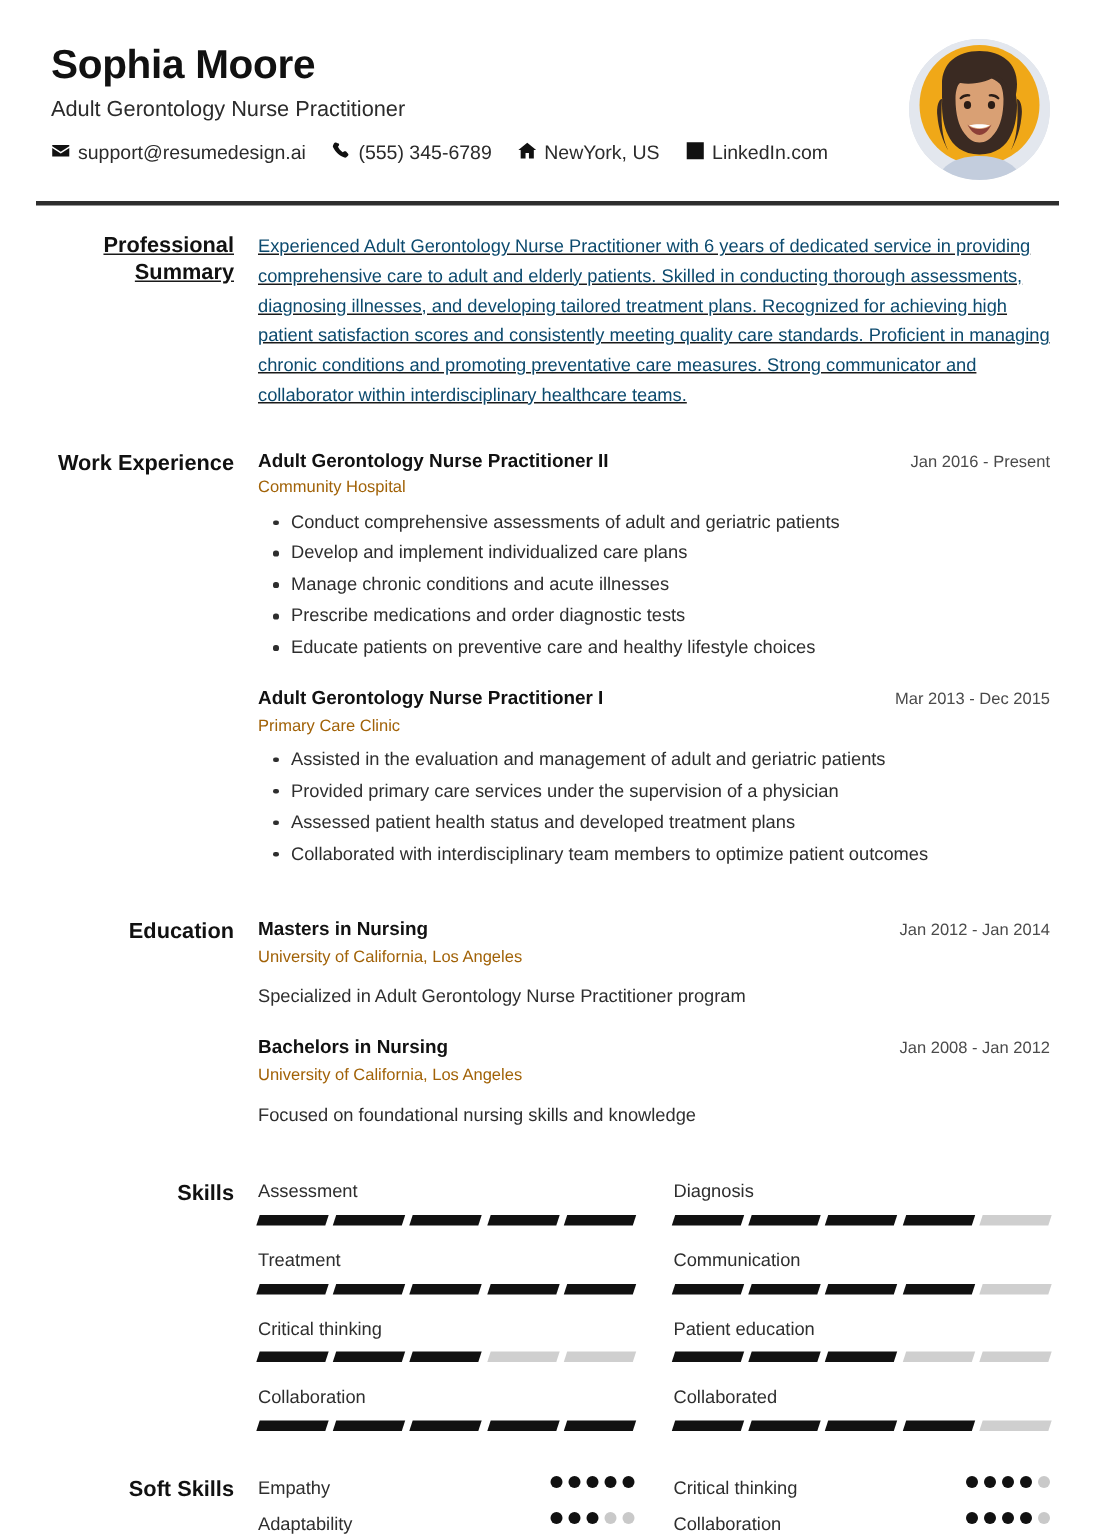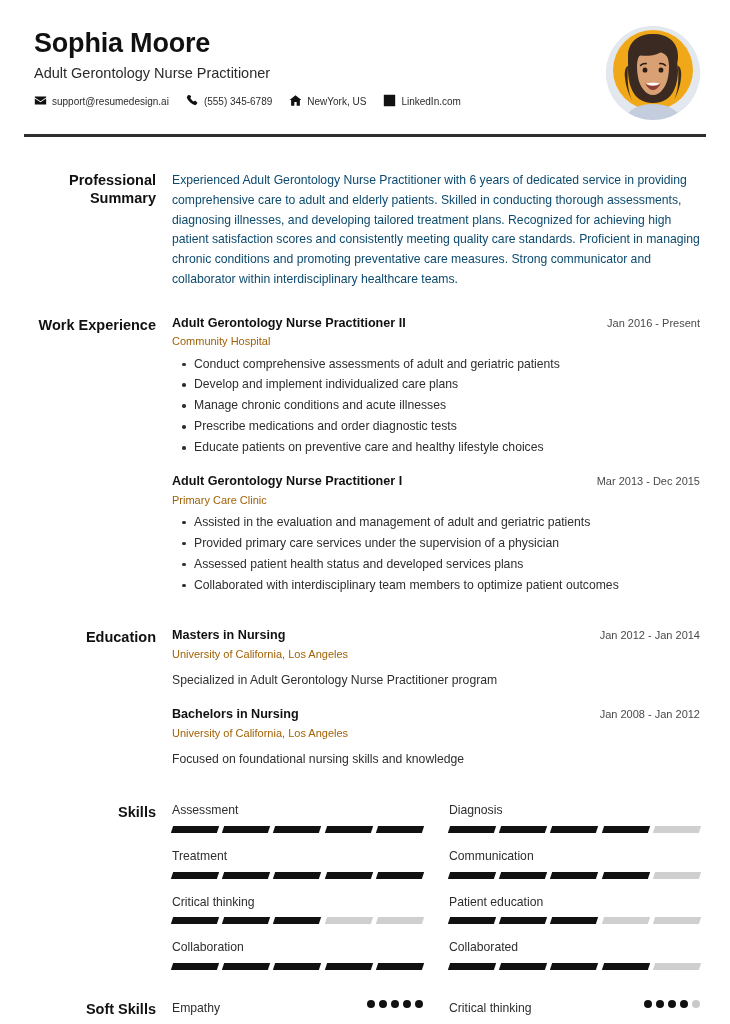--- a/index.html
+++ b/index.html
@@ -50,23 +50,23 @@
   }
   .contact-row {
     display: flex;
     align-items: center;
     margin-top: 12px;
     gap: 17px;
     flex-wrap: nowrap;
   }
   .contact-item {
     display: flex;
-    align-items: flex-end;
+    align-items: flex-start;
     gap: 5px;
-    font-size: 10px;
+    font-size: 13px;
     color: #2b2b2b;
     white-space: nowrap;
   }
   .contact-item .ico {
     display: inline-flex;
     align-items: center;
     justify-content: center;
     width: 13px;
     height: 13px;
     color: #111111;
@@ -110,21 +110,21 @@
     font-weight: bold;
     color: #111111;
     line-height: 1.25;
   }
   .sec-body {
     flex: 1 1 auto;
     min-width: 0;
     padding-right: 6px;
   }
 
-  #summary-section { margin-top: 34px; }
+  #summary-section { margin-top: 18px; text-decoration: underline; }
   .summary-text {
     font-size: 12.2px;
     line-height: 1.62;
     color: #0c4a6e;
     text-align: left;
   }
 
   
   #experience-section { margin-top: 26px; }
   #education-section  { margin-top: 30px; }
@@ -361,21 +361,21 @@
 
       <div class="entry">
         <div class="entry-head">
           <div class="entry-title">Adult Gerontology Nurse Practitioner I</div>
           <div class="entry-date">Mar 2013 - Dec 2015</div>
         </div>
         <div class="entry-org">Primary Care Clinic</div>
         <ul class="bullets">
           <li>Assisted in the evaluation and management of adult and geriatric patients</li>
           <li>Provided primary care services under the supervision of a physician</li>
-          <li>Assessed patient health status and developed services plans</li>
+          <li>Assessed patient health status and developed treatment plans</li>
           <li>Collaborated with interdisciplinary team members to optimize patient outcomes</li>
         </ul>
       </div>
 
     </div>
   </div>
 
   <div class="section" id="education-section">
     <div class="sec-label">Education</div>
     <div class="sec-body">

